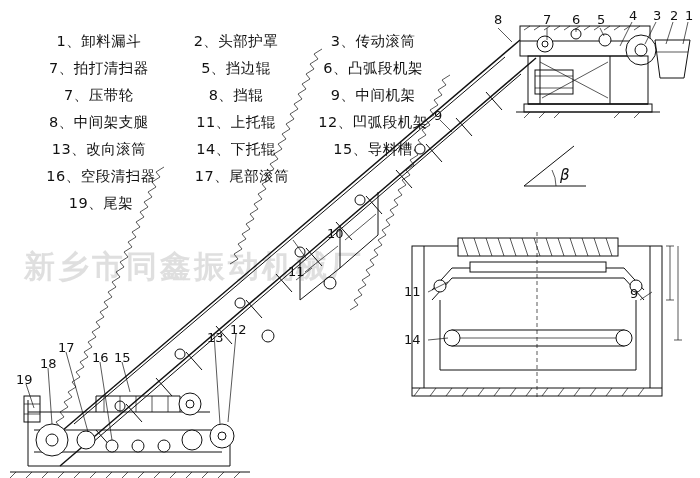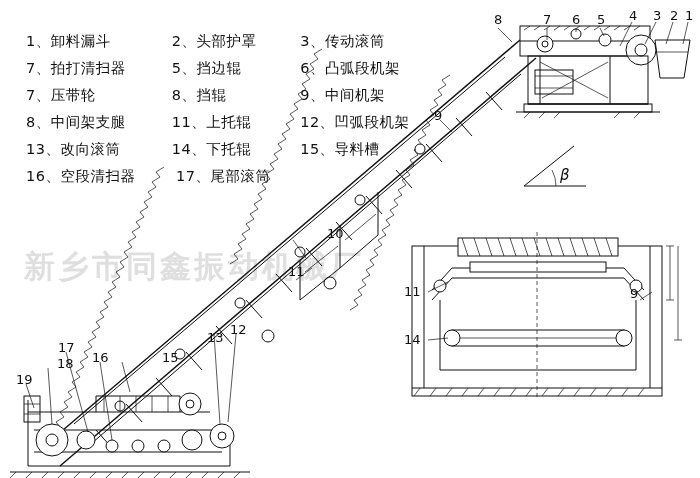--- a/index.html
+++ b/index.html
@@ -14,21 +14,21 @@
   .legend{
     position:absolute;
     left:26px;top:28px;
     width:420px;
     font-size:14.5px;
     color:#111;
     line-height:27px;
     letter-spacing:0.5px;
   }
   .legend .row{display:flex;}
-  .legend .cell{white-space:nowrap;}
+  .legend .cell{white-space:nowrap;text-align:center;}
   .legend .c1{width:150px;}
   .legend .c2{width:132px;}
   .legend .c3{width:150px;}
   .watermark{
     position:absolute;
     left:24px;top:246px;
     width:470px;
     font-size:31px;
     font-weight:bold;
     color:rgba(150,150,150,0.30);
@@ -76,20 +76,23 @@
     </div>
     <div class="row">
       <span class="cell c1">13、改向滚筒</span>
       <span class="cell c2">14、下托辊</span>
       <span class="cell c3">15、导料槽</span>
     </div>
     <div class="row">
       <span class="cell c1">16、空段清扫器</span>
       <span class="cell c2">17、尾部滚筒</span>
     </div>
+    <div class="row">
+      <span class="cell c1">19、尾架</span>
+    </div>
   </div>
 
   <div class="watermark">新乡市同鑫振动机械厂</div>
 
   <svg width="700" height="478" viewBox="0 0 700 478">
 
     <g>
       <line class="ln2" x1="42" y1="448" x2="520" y2="40"></line>
       <line class="ln2" x1="60" y1="466" x2="536" y2="58"></line>
       <line class="ln" x1="74" y1="424" x2="505" y2="57"></line>
@@ -294,23 +297,23 @@
 
   <div class="callout" style="left:434px;top:108px;">9</div>
   <div class="callout" style="left:327px;top:226px;">10</div>
   <div class="callout" style="left:288px;top:264px;">11</div>
 
   <div class="callout" style="left:404px;top:284px;">11</div>
   <div class="callout" style="left:404px;top:332px;">14</div>
   <div class="callout" style="left:630px;top:286px;">9</div>
 
   <div class="callout" style="left:16px;top:372px;">19</div>
-  <div class="callout" style="left:57px;top:356px;">18</div>
+  <div class="callout" style="left:40px;top:356px;">18</div>
   <div class="callout" style="left:58px;top:340px;">17</div>
   <div class="callout" style="left:92px;top:350px;text-align:center;">16</div>
-  <div class="callout" style="left:114px;top:350px;margin-left:48px;">15</div>
+  <div class="callout" style="left:114px;top:350px;">15</div>
 
   <div class="callout" style="left:207px;top:322px;margin-top:8px;">13</div>
   <div class="callout" style="left:230px;top:322px;">12</div>
 
   <div class="callout" style="left:560px;top:166px;font-style:italic;font-size:15px;">β</div>
 
 </div>
 
 </body></html>

